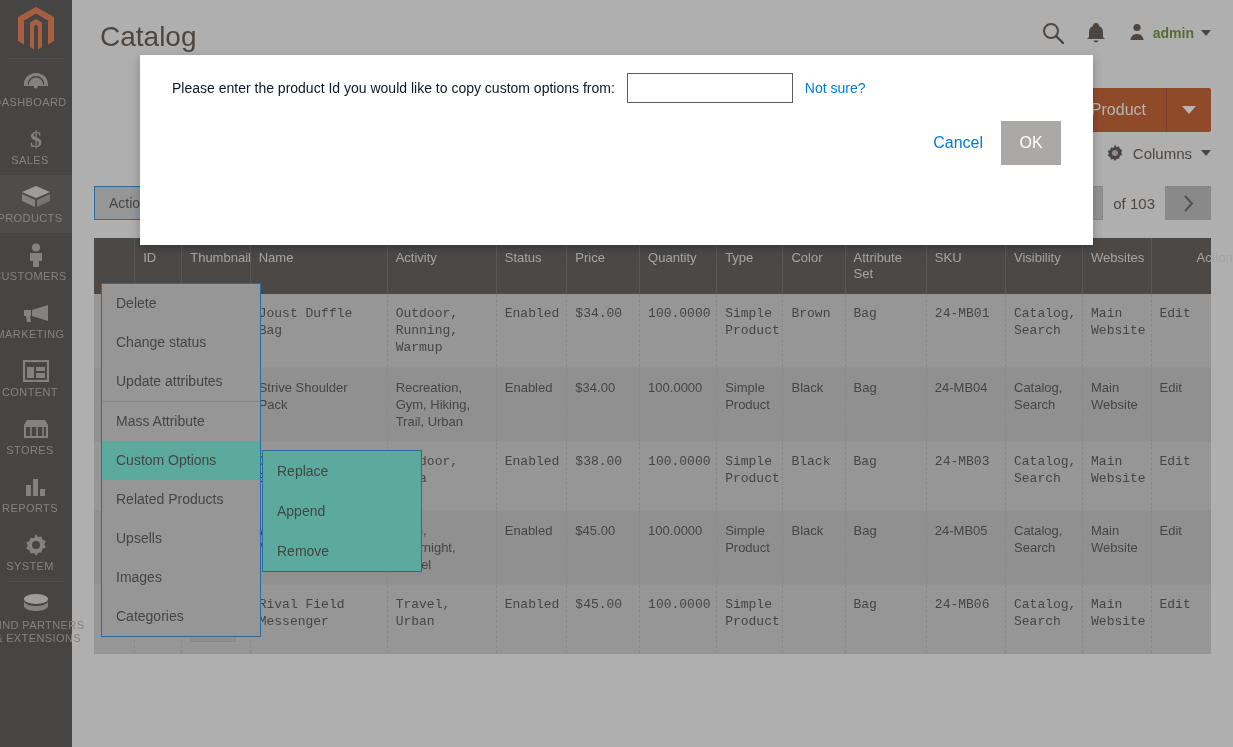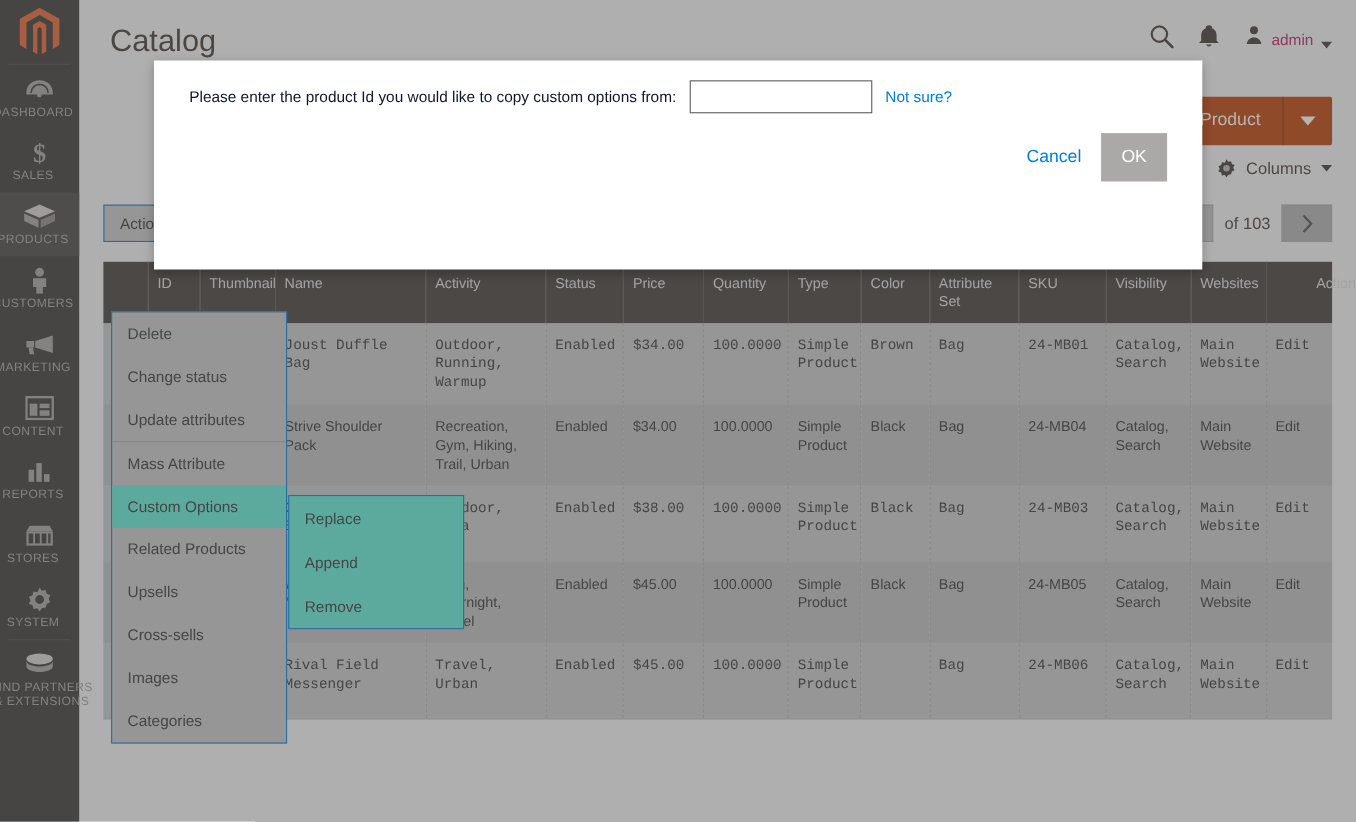--- a/index.html
+++ b/index.html
@@ -38,21 +38,21 @@
   .content { position: absolute; left: 72px; top: 0; right: 0; bottom: 0; background: #f5f5f5; }
 
   .page-header {
     display: flex; align-items: flex-start; padding: 18px 28px 0 28px;
     height: 78px; position: relative;
   }
   .page-title { font-size: 28px; font-weight: 300; color: #41362f; line-height: 38px; }
   .header-right { position: absolute; right: 22px; top: 22px; display: flex; align-items: center; gap: 22px; }
   .hdr-icon { cursor: pointer; display: flex; align-items: center; }
   .hdr-icon svg { display: block; }
-  .admin-user { display: flex; align-items: flex-end; gap: 7px; cursor: pointer; color: #be185d; font-size: 14px; }
+  .admin-user { display: flex; align-items: center; gap: 7px; cursor: pointer; color: #4d7c0f; font-size: 14px; font-weight: bold; }
   .caret-dn { width: 0; height: 0; border-left: 5px solid transparent; border-right: 5px solid transparent; border-top: 6px solid #41362f; }
 
   .action-bar { position: relative; height: 66px; padding: 0 22px; }
   .add-product-btn {
     position: absolute; right: 22px; top: 10px; display: flex;
     height: 44px; background: #ba3c00; border-radius: 2px; overflow: hidden;
     cursor: pointer;
   }
   .add-product-btn .apb-label {
     color: #fff; font-size: 16px; padding: 0 20px; display: flex; align-items: center;
@@ -252,38 +252,38 @@
             <rect x="4" y="7" width="7" height="11" fill="#a6a29f"></rect>
             <rect x="13" y="7" width="9" height="4" fill="#a6a29f"></rect>
             <rect x="13" y="13" width="9" height="5" fill="#a6a29f"></rect>
           </svg>
       </div>
       <div class="nav-label">CONTENT</div>
     </div>
 
     <div class="nav-item">
       <div class="nav-ico">
+        <svg width="28" height="20" viewBox="0 0 28 20">
+            <path d="M2 6L5 1h18l3 5z" fill="#a6a29f"></path>
+            <rect x="3" y="7" width="22" height="11" fill="none" stroke="#a6a29f" stroke-width="2"></rect>
+            <path d="M9 7v11M15 7v11M21 7v11" stroke="#a6a29f" stroke-width="1.6"></path>
+          </svg>
+      </div>
+      <div class="nav-label">STORES</div>
+    </div>
+
+    <div class="nav-item">
+      <div class="nav-ico">
         <svg width="24" height="20" viewBox="0 0 24 20">
             <rect x="2" y="8" width="5" height="11" fill="#a6a29f"></rect>
             <rect x="9" y="2" width="5" height="17" fill="#a6a29f"></rect>
             <rect x="16" y="12" width="5" height="7" fill="#a6a29f"></rect>
           </svg>
       </div>
       <div class="nav-label">REPORTS</div>
-    </div>
-
-    <div class="nav-item">
-      <div class="nav-ico">
-        <svg width="28" height="20" viewBox="0 0 28 20">
-            <path d="M2 6L5 1h18l3 5z" fill="#a6a29f"></path>
-            <rect x="3" y="7" width="22" height="11" fill="none" stroke="#a6a29f" stroke-width="2"></rect>
-            <path d="M9 7v11M15 7v11M21 7v11" stroke="#a6a29f" stroke-width="1.6"></path>
-          </svg>
-      </div>
-      <div class="nav-label">STORES</div>
     </div>
 
     <div class="nav-item">
       <div class="nav-ico">
         <svg width="24" height="24" viewBox="0 0 24 24">
             <path d="M12 1l2 3 3.5-.6 1 3.4 3.3 1.3-1.6 3.2 1.6 3.2-3.3 1.3-1 3.4L14 20l-2 3-2-3-3.5.6-1-3.4L2.2 15.8 3.8 12.6 2.2 9.4l3.3-1.3 1-3.4L10 5.3z" fill="#a6a29f"></path>
             <circle cx="12" cy="12" r="4" fill="#373330"></circle>
           </svg>
       </div>
       <div class="nav-label">SYSTEM</div>
@@ -536,21 +536,20 @@
   </div>
 
   <div class="actions-menu">
     <div class="am-item">Delete</div>
     <div class="am-item">Change status</div>
     <div class="am-item">Update attributes</div>
     <div class="am-item sep-top">Mass Attribute</div>
     <div class="am-item hl">Custom Options</div>
     <div class="am-item">Related Products</div>
     <div class="am-item">Upsells</div>
-    <div class="am-item">Cross-sells</div>
     <div class="am-item">Images</div>
     <div class="am-item">Categories</div>
   </div>
 
   <div class="sub-menu">
     <div class="sm-item">Replace</div>
     <div class="sm-item">Append</div>
     <div class="sm-item">Remove</div>
   </div>
 

